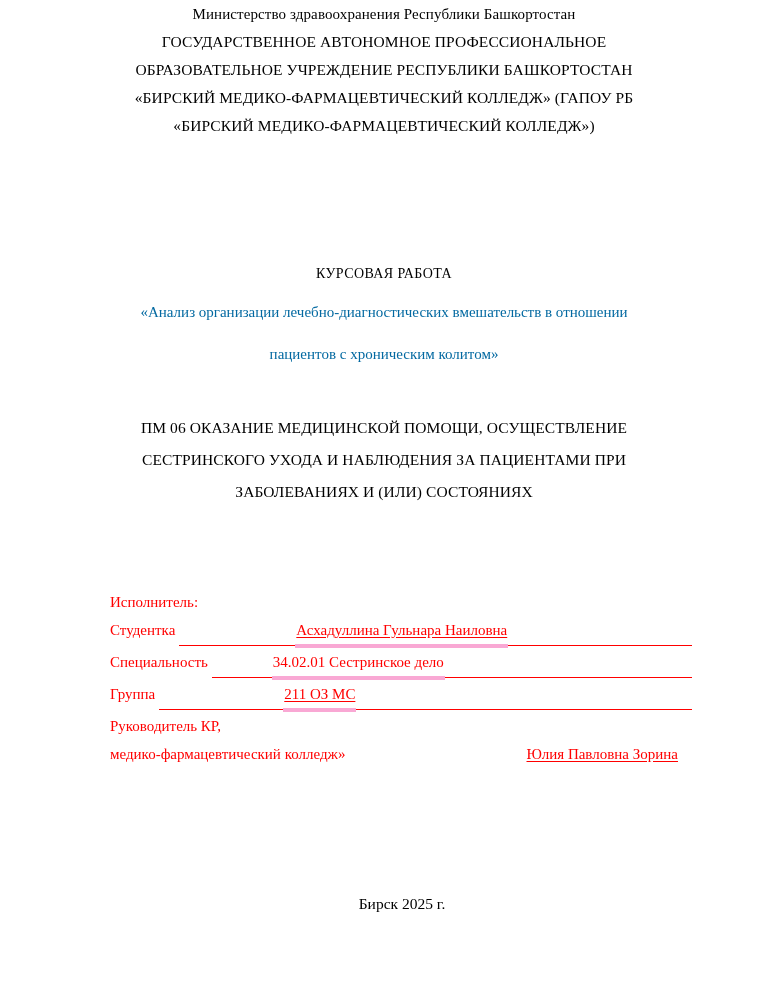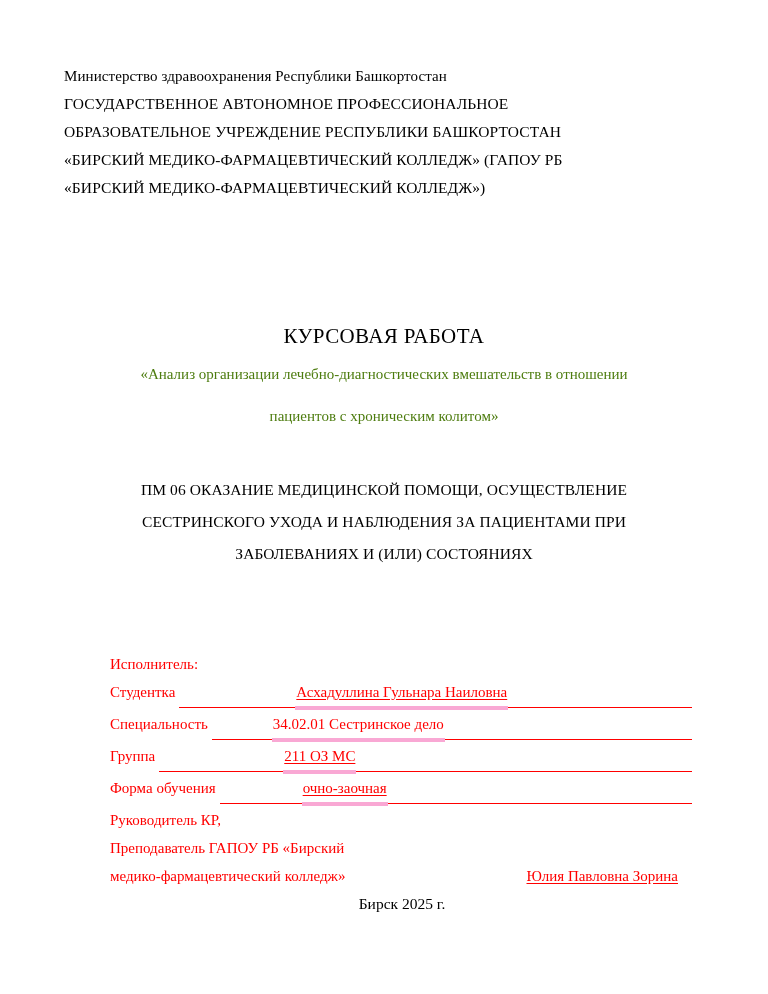--- a/index.html
+++ b/index.html
@@ -22,22 +22,21 @@
   .page {
     width: 768px;
     height: 994px;
     box-sizing: border-box;
     padding: 0 64px;
     position: relative;
   }
 
   
   .org-header {
-    padding-top: 62px;
-    text-align: left;
+    text-align: center;
   }
 
   .org-line {
     font-size: 15.5px;
     line-height: 28px;
     white-space: nowrap;
     letter-spacing: 0.1px;
   }
 
   .org-line.ministry {
@@ -48,27 +47,27 @@
     font-size: 15.5px;
   }
 
   
   .work-block {
     margin-top: 120px;
     text-align: center;
   }
 
   .work-type {
-    font-size: 21px;
+    font-size: 14px;
     line-height: 28px;
     letter-spacing: 0.4px;
   }
 
   .work-theme {
-    color: #4d7c0f;
+    color: #0369a1;
     font-size: 15px;
     line-height: 36px;
     margin-top: 6px;
     padding: 0 4px;
   }
 
   
   .module-block {
     margin-top: 40px;
     text-align: center;
@@ -231,31 +230,24 @@
       <span class="field-tail"></span>
     </div>
 
     <div class="field-row">
       <span class="field-label">Группа</span>
       <span class="field-lead lead-w3"></span>
       <span class="field-value">211 ОЗ МС</span>
       <span class="field-tail"></span>
     </div>
 
-    <div class="field-row">
-      <span class="field-label">Форма обучения</span>
-      <span class="field-lead lead-w4"></span>
-      <span class="field-value">очно-заочная</span>
-      <span class="field-tail"></span>
-    </div>
   </div>
 
   <div class="supervisor-block">
     <div class="supervisor-line">Руководитель КР,</div>
-    <div class="supervisor-line">Преподаватель ГАПОУ РБ «Бирский</div>
     <div class="supervisor-final">
       <span>медико-фармацевтический колледж»</span>
       <span class="supervisor-name">Юлия Павловна Зорина</span>
     </div>
   </div>
 
   <div class="footer">
     <div class="footer-text">Бирск 2025 г.</div>
   </div>
 

